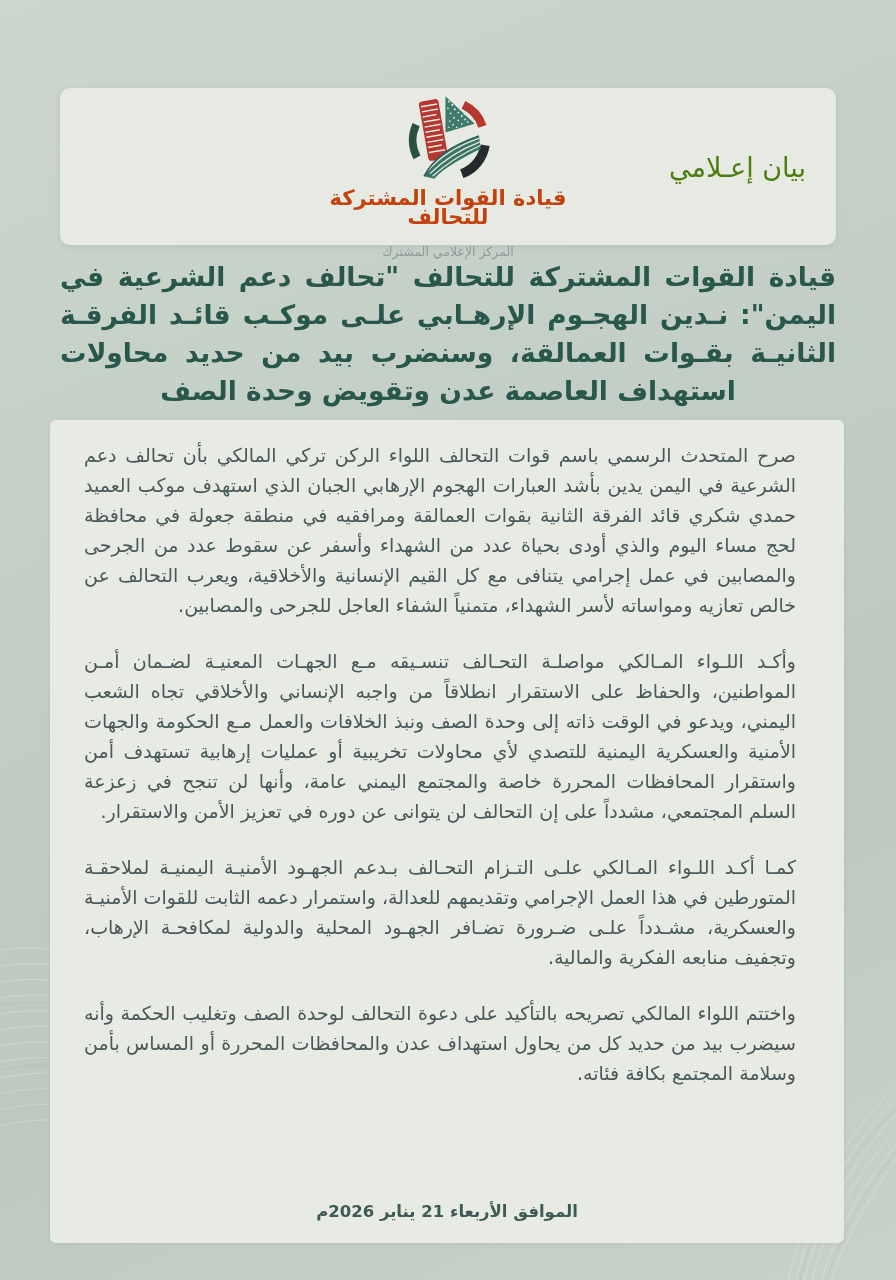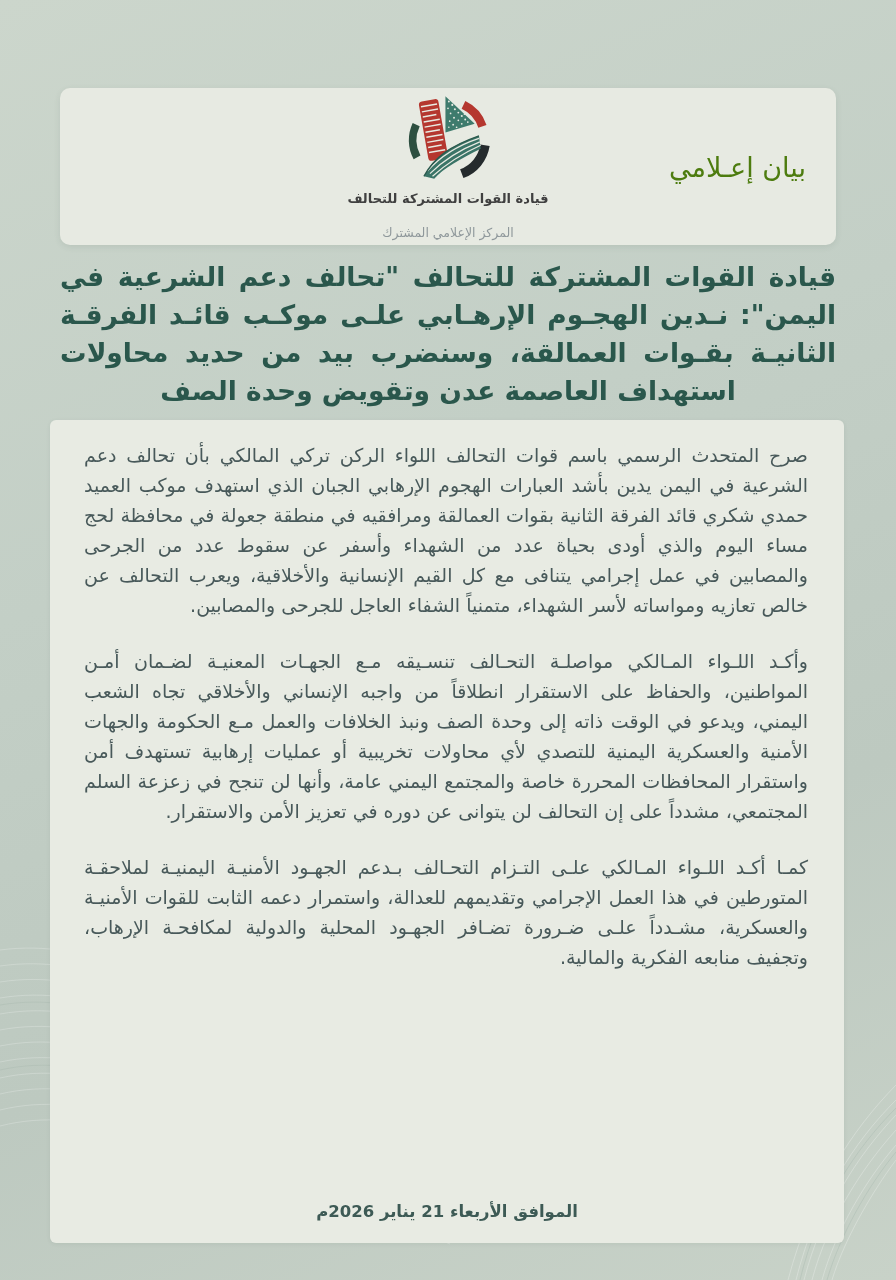--- a/index.html
+++ b/index.html
@@ -10,41 +10,41 @@
   }
   .page{position:absolute;inset:0;}
   .waves{position:absolute;inset:0;width:896px;height:1280px;pointer-events:none;}
   .header-card{
     position:absolute;top:88px;left:60px;width:776px;height:157px;
     background:#e7eae2;border-radius:10px;
     box-shadow:0 2px 6px rgba(55,75,65,.10);
   }
   .logo-block{position:absolute;top:5px;left:50%;transform:translateX(-50%);width:320px;text-align:center;}
   .emblem{width:86px;height:96px;display:block;margin:0 auto;}
-  .org-name{font-weight:bold;font-size:13px;color:#404040;margin-top:0;line-height:19px;}
+  .org-name{font-weight:bold;font-size:21px;color:#c2410c;margin-top:0;line-height:19px;}
   .org-subtitle{font-size:12.5px;color:#8f989b;margin-top:17px;line-height:15px;}
   .statement-type{
     position:absolute;top:50%;right:30px;transform:translateY(-50%);
     font-size:27px;color:#4d7c0f;letter-spacing:.5px;
   }
   .title{
     position:absolute;top:258px;right:60px;left:60px;margin:0;
     font-size:26.5px;line-height:38px;font-weight:bold;color:#2a574c;
     text-align:justify;text-align-last:center;
   }
   .body-panel{
     position:absolute;top:420px;left:50px;width:794px;height:823px;
     background:#e8ebe3;border-radius:6px;
     box-shadow:0 1px 4px rgba(55,75,65,.08);
   }
   .paragraphs{
     position:absolute;top:20px;right:32px;left:34px;bottom:90px;overflow:hidden;
     font-size:19px;line-height:30px;color:#48595a;text-align:justify;
   }
-  .paragraphs p{margin:0 4px 26px 0;}
+  .paragraphs p{margin:0 16px 26px 0;}
   .date-block{
     position:absolute;bottom:18px;left:0;right:0;text-align:center;
     font-weight:bold;font-size:16.5px;line-height:27px;color:#3d5a55;
   }
 </style>
 </head>
 <body>
 
 <div class="page">
 
@@ -141,19 +141,20 @@
     <div class="statement-type">بيان إعـلامي</div>
   </div>
 
   <h1 class="title">قيادة القوات المشتركة للتحالف "تحالف دعم الشرعية في اليمن": نـدين الهجـوم الإرهـابي علـى موكـب قائـد الفرقـة الثانيـة بقـوات العمالقة، وسنضرب بيد من حديد محاولات استهداف العاصمة عدن وتقويض وحدة الصف</h1>
 
   <div class="body-panel">
     <div class="paragraphs">
       <p>صرح المتحدث الرسمي باسم قوات التحالف اللواء الركن تركي المالكي بأن تحالف دعم الشرعية في اليمن يدين بأشد العبارات الهجوم الإرهابي الجبان الذي استهدف موكب العميد حمدي شكري قائد الفرقة الثانية بقوات العمالقة ومرافقيه في منطقة جعولة في محافظة لحج مساء اليوم والذي أودى بحياة عدد من الشهداء وأسفر عن سقوط عدد من الجرحى والمصابين في عمل إجرامي يتنافى مع كل القيم الإنسانية والأخلاقية، ويعرب التحالف عن خالص تعازيه ومواساته لأسر الشهداء، متمنياً الشفاء العاجل للجرحى والمصابين.</p>
       <p>وأكـد اللـواء المـالكي مواصلـة التحـالف تنسـيقه مـع الجهـات المعنيـة لضـمان أمـن المواطنين، والحفاظ على الاستقرار انطلاقاً من واجبه الإنساني والأخلاقي تجاه الشعب اليمني، ويدعو في الوقت ذاته إلى وحدة الصف ونبذ الخلافات والعمل مـع الحكومة والجهات الأمنية والعسكرية اليمنية للتصدي لأي محاولات تخريبية أو عمليات إرهابية تستهدف أمن واستقرار المحافظات المحررة خاصة والمجتمع اليمني عامة، وأنها لن تنجح في زعزعة السلم المجتمعي، مشدداً على إن التحالف لن يتوانى عن دوره في تعزيز الأمن والاستقرار.</p>
       <p>كمـا أكـد اللـواء المـالكي علـى التـزام التحـالف بـدعم الجهـود الأمنيـة اليمنيـة لملاحقـة المتورطين في هذا العمل الإجرامي وتقديمهم للعدالة، واستمرار دعمه الثابت للقوات الأمنيـة والعسكرية، مشـدداً علـى ضـرورة تضـافر الجهـود المحلية والدولية لمكافحـة الإرهاب، وتجفيف منابعه الفكرية والمالية.</p>
+      <p>واختتم اللواء المالكي تصريحه بالتأكيد على دعوة التحالف لوحدة الصف وتغليب الحكمة وأنه سيضرب بيد من حديد كل من يحاول استهداف عدن والمحافظات المحررة أو المساس بأمن وسلامة المجتمع بكافة فئاته.</p>
     </div>
     <div class="date-block">
       <div>الموافق الأربعاء 21 يناير 2026م</div>
     </div>
   </div>
 
 </div>
 
 </body></html>

